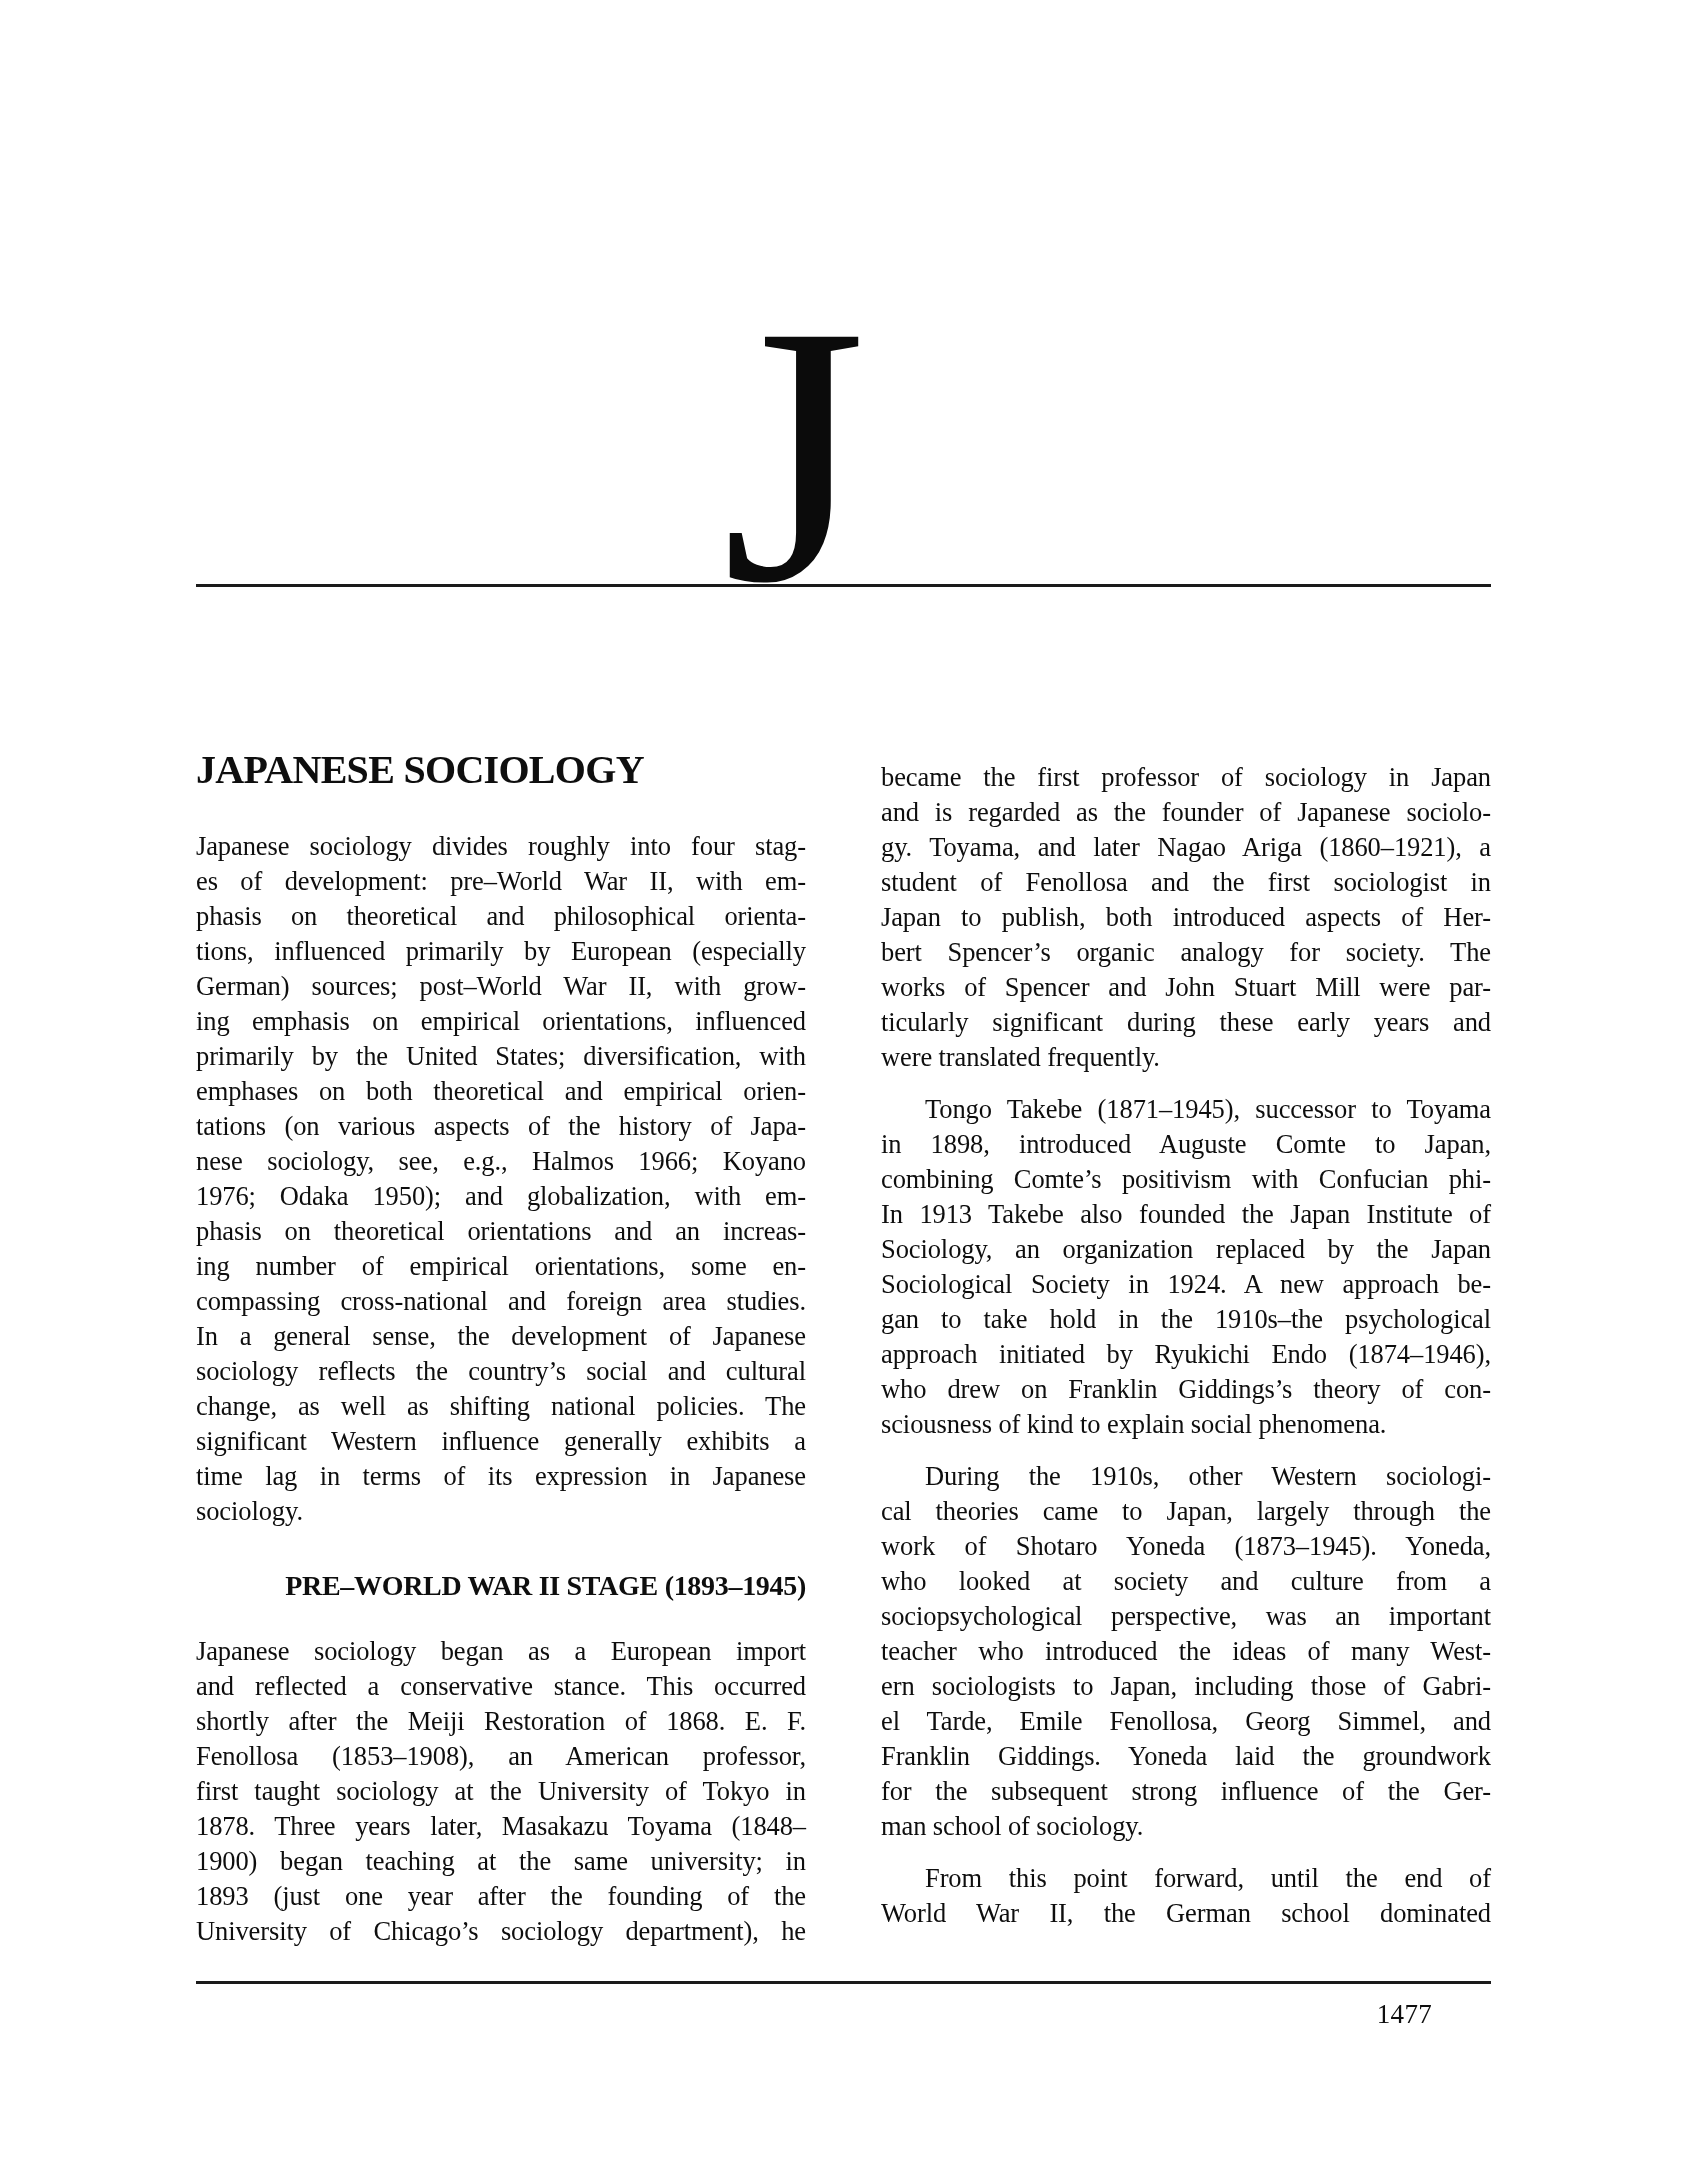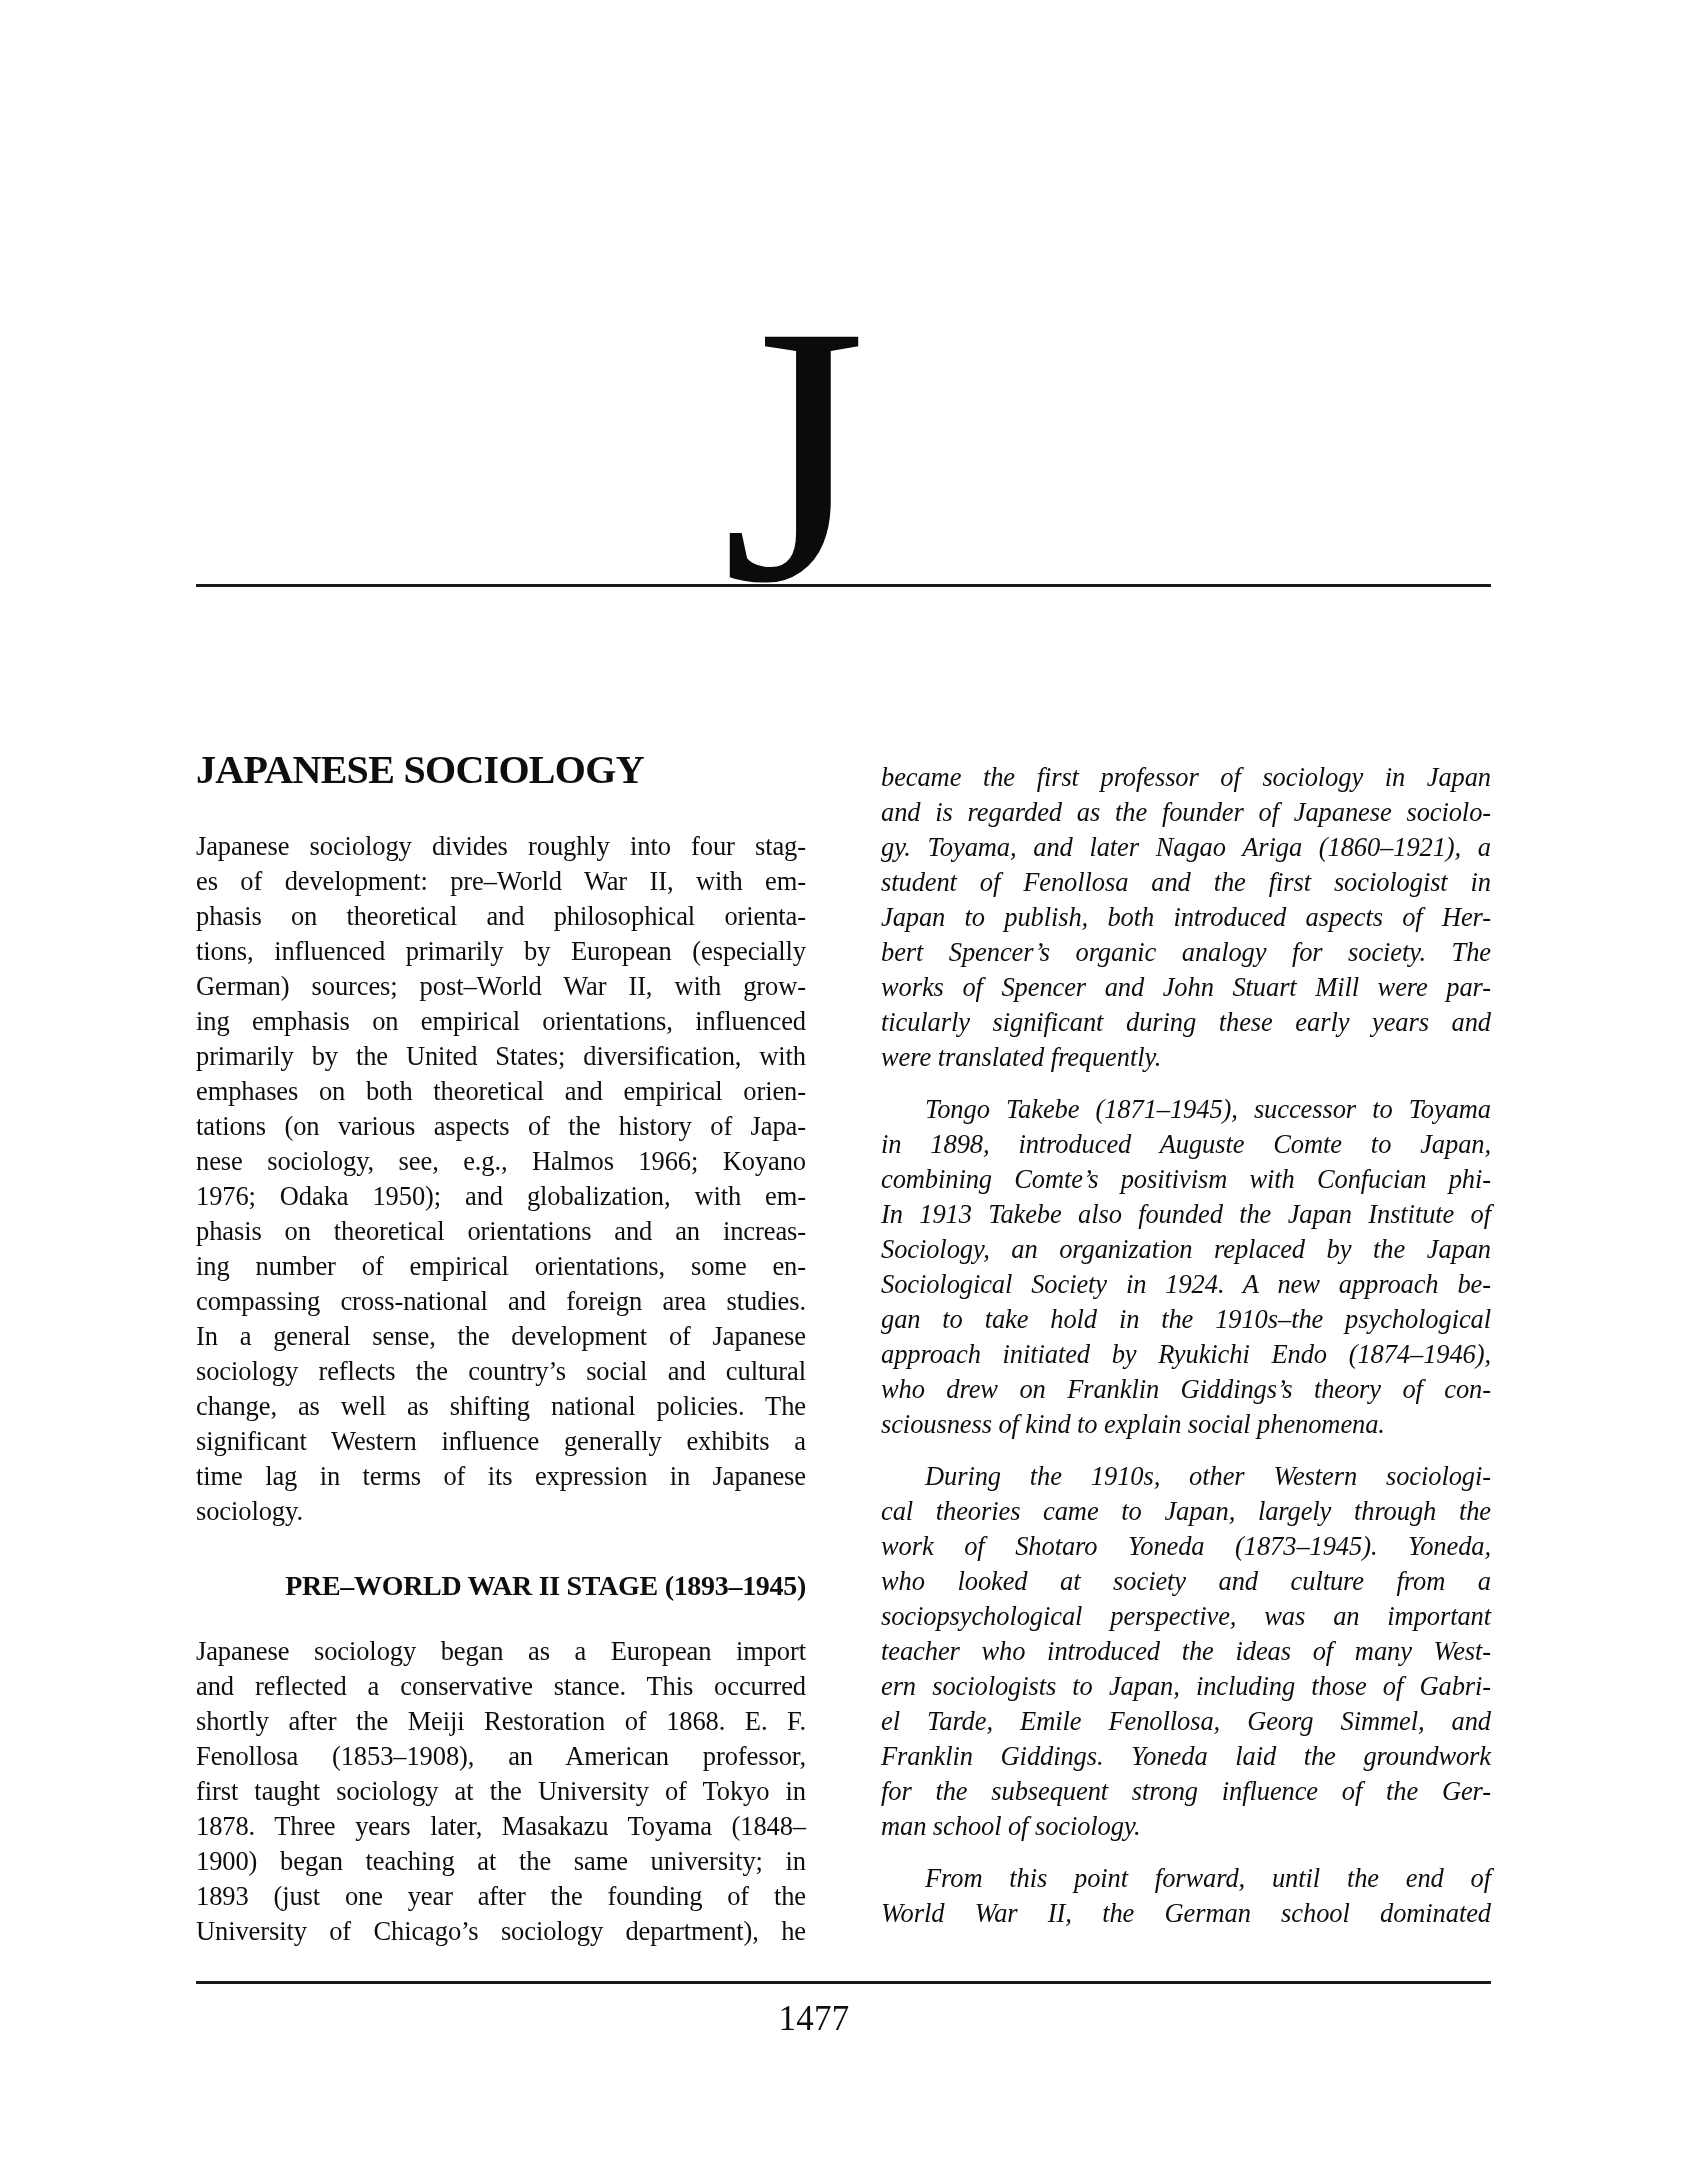--- a/index.html
+++ b/index.html
@@ -43,21 +43,21 @@
     line-height: 1;
     letter-spacing: -0.7px;
     white-space: nowrap;
   }
   .textblock {
     position: absolute;
     width: 610px;
   }
   #left-para1 { left: 196px; top: 829px; font-family: Liberation Serif, serif; }
   #left-para2 { left: 196px; top: 1634px; }
-  #right-col  { left: 881px; top: 760px; font-style: italic; }
+  #right-col  { left: 881px; top: 760px; }
   .section-heading {
     position: absolute;
     left: 196px;
     top: 1569px;
     width: 610px;
     text-align: right;
     font-size: 28px;
     font-weight: 700;
     letter-spacing: -0.3px;
     line-height: 34px;
@@ -73,22 +73,22 @@
     text-align-last: justify;
     white-space: nowrap;
   }
   .line.final { text-align-last: left; }
   .line.indent { text-indent: 44px; }
   .page-number {
     position: absolute;
     left: 196px;
     top: 1999px;
     width: 1236px;
-    text-align: center;
-    font-size: 35px;
+    text-align: right;
+    font-size: 27px;
     letter-spacing: 0.3px;
   }
 </style>
 </head>
 <body>
 
 <div class="page">
 
   <div class="dropcap">J</div>
 

